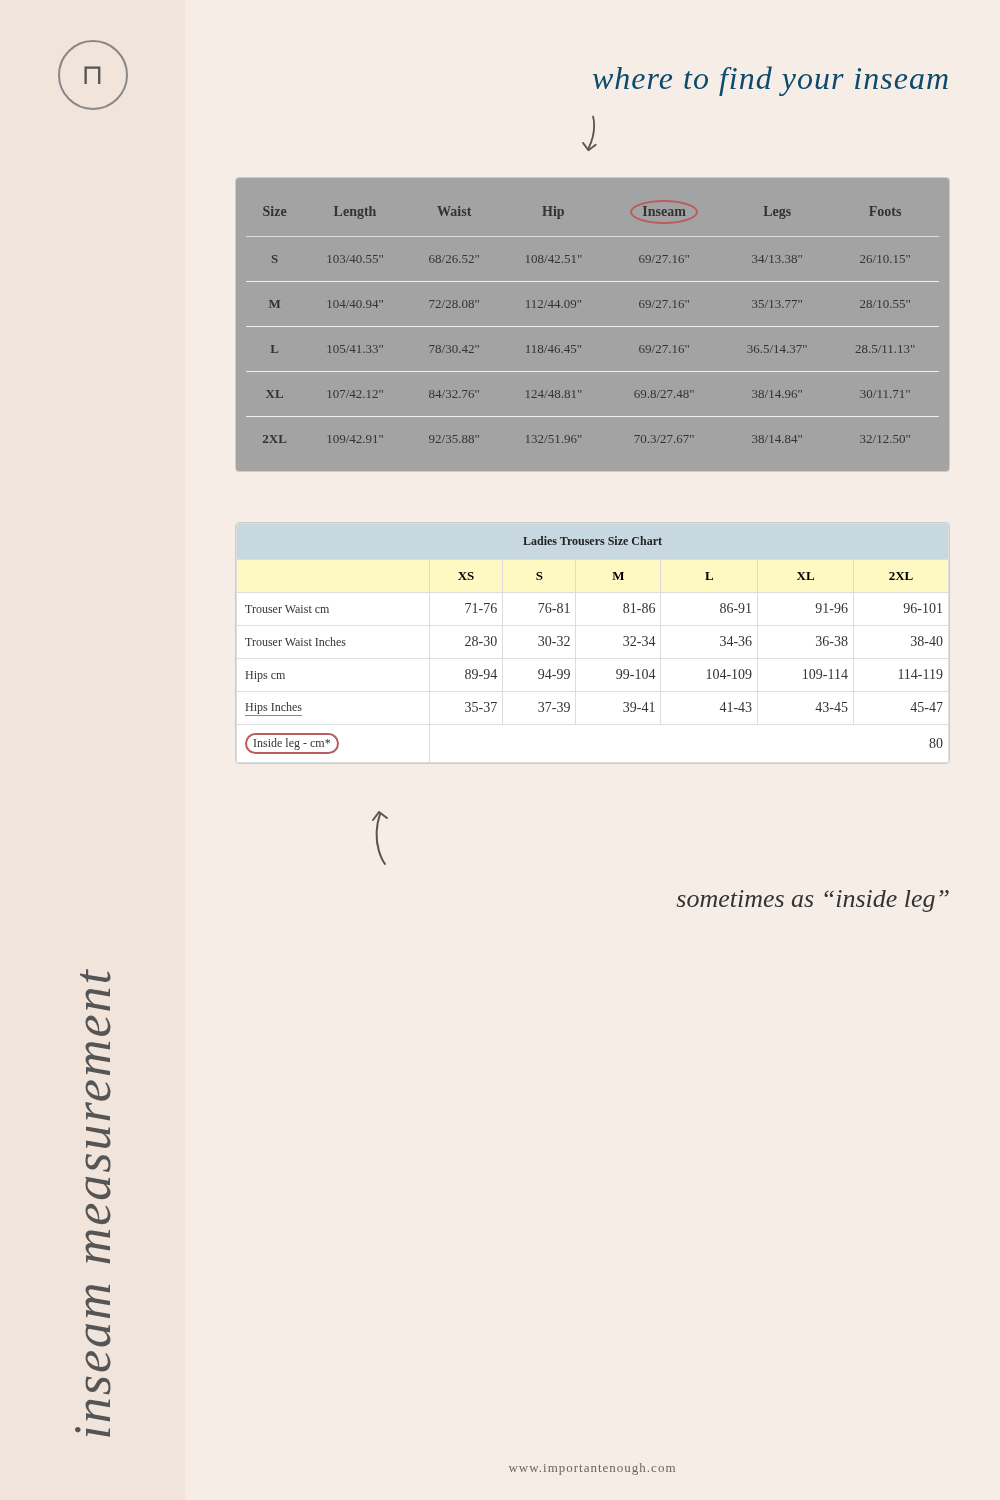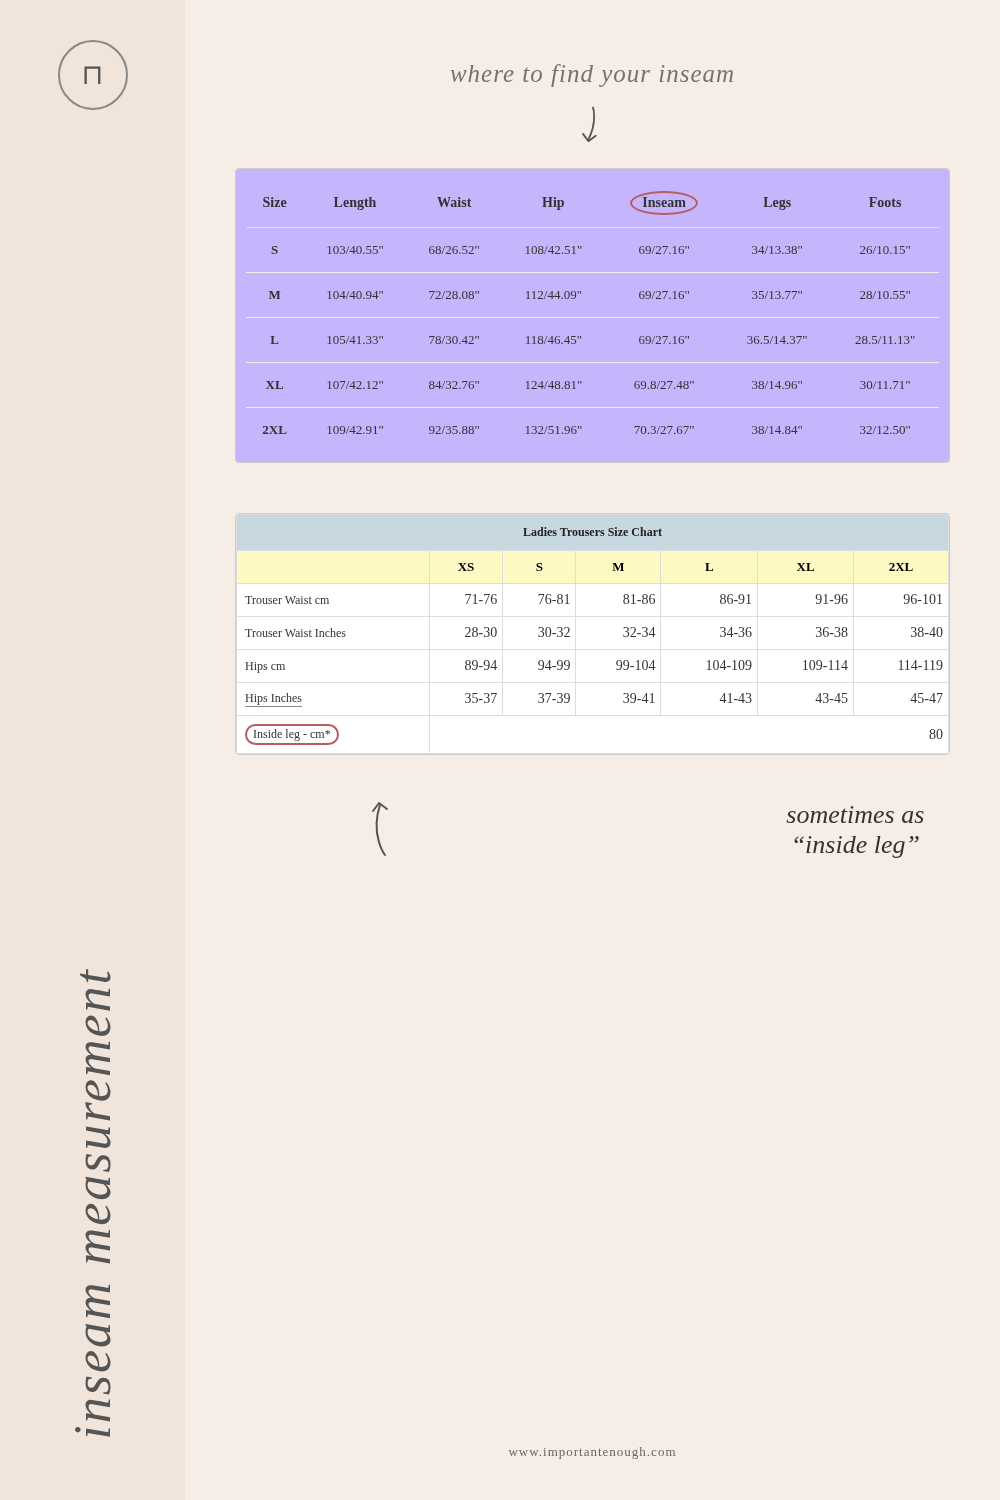--- a/index.html
+++ b/index.html
@@ -76,42 +76,43 @@
     
     .heading-section {
       text-align: center;
       margin-bottom: 10px;
       width: 100%;
     }
 
     .heading-script {
       font-family: 'Georgia', serif;
       font-style: italic;
-      font-size: 25px;
-      color: #737373;
+      font-size: 32px;
+      color: #0c4a6e;
       font-weight: 400;
       letter-spacing: 1px;
+      text-align: right;
     }
 
     
     .arrow-down {
       display: flex;
       justify-content: center;
       margin: 5px 0 15px 0;
     }
 
     .arrow-svg {
       width: 50px;
       height: 50px;
     }
 
     
     .size-table-wrapper {
       width: 100%;
-      background: #c4b5fd;
+      background: #a3a3a3;
       border: 1.5px solid #ccc;
       border-radius: 4px;
       padding: 10px;
       margin-bottom: 50px;
     }
 
     .size-table {
       width: 100%;
       border-collapse: collapse;
       font-size: 13px;
@@ -217,22 +218,22 @@
     }
 
     .full-width-cell {
       text-align: center;
     }
 
     
     .bottom-section {
       width: 100%;
       display: flex;
-      flex-direction: row;
-      align-items: center;
+      flex-direction: column;
+      align-items: flex-end;
       margin-top: 10px;
     }
 
     .arrow-up-left {
       display: flex;
       justify-content: flex-start;
       padding-left: 100px;
       width: 100%;
     }
 
@@ -240,21 +241,21 @@
       font-family: 'Georgia', serif;
       font-style: italic;
       font-size: 26px;
       color: #333;
       text-align: center;
       margin-top: 10px;
     }
 
     .website-footer {
       position: absolute;
-      bottom: 40px;
+      bottom: 24px;
       left: 185px;
       right: 0;
       text-align: center;
       font-size: 13px;
       color: #666;
       letter-spacing: 1px;
     }
 
   </style>
 </head>

